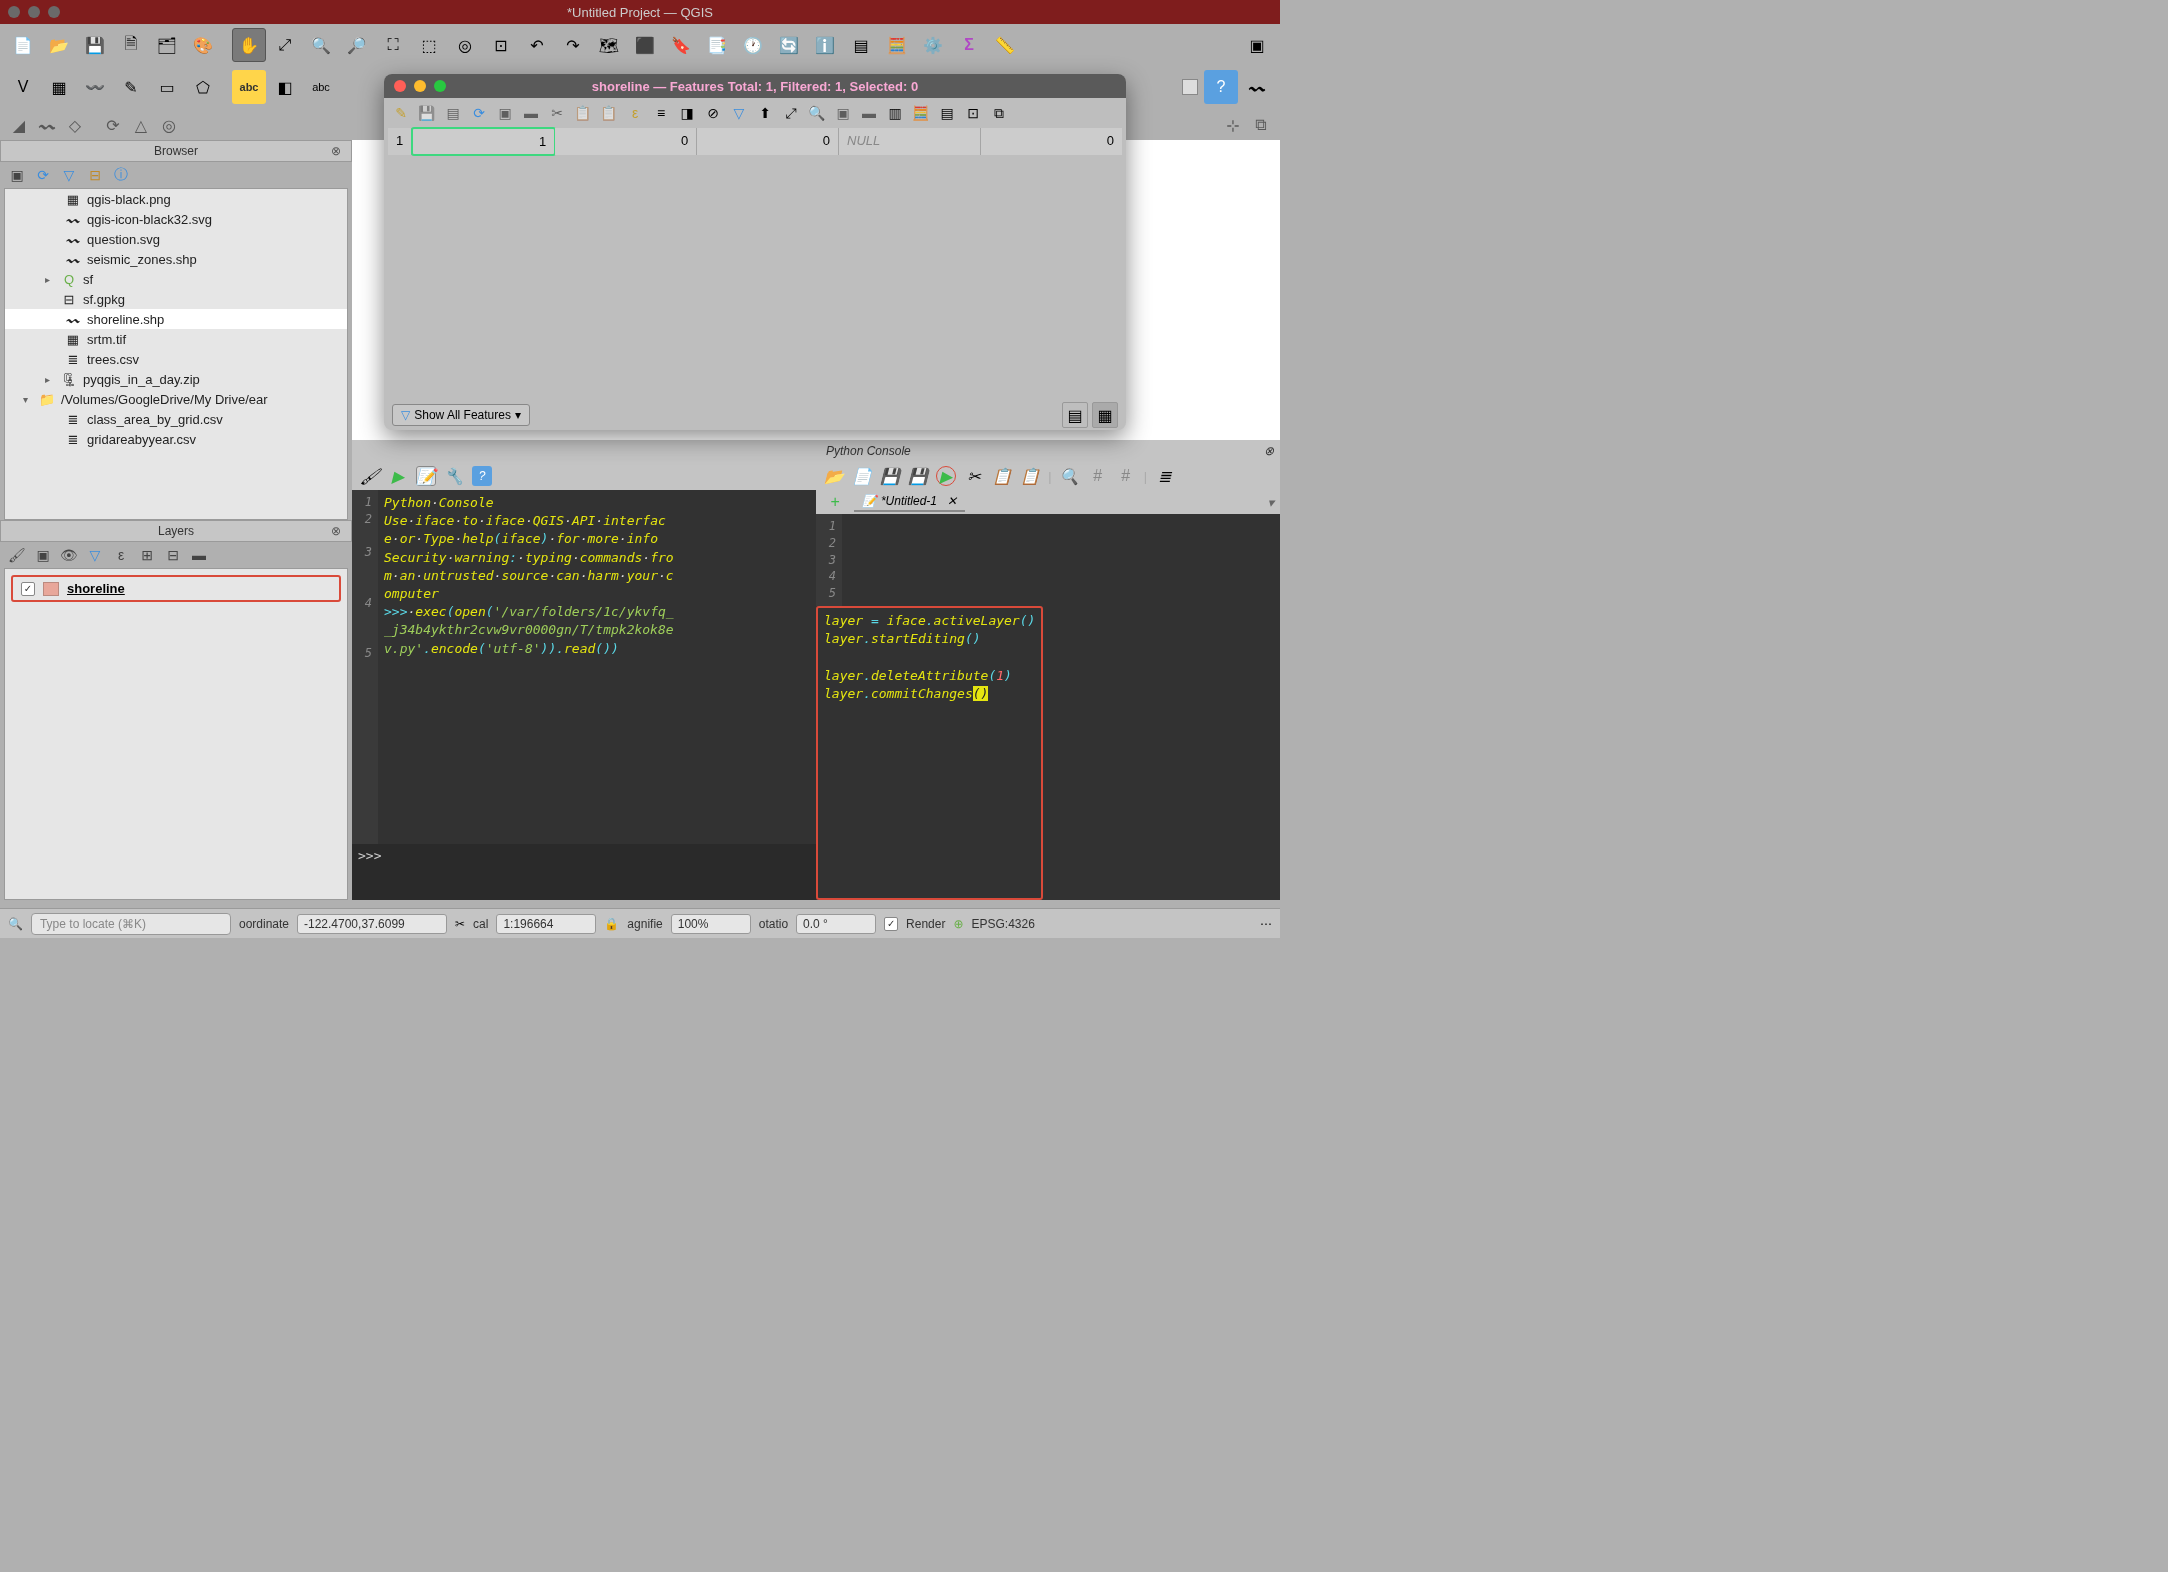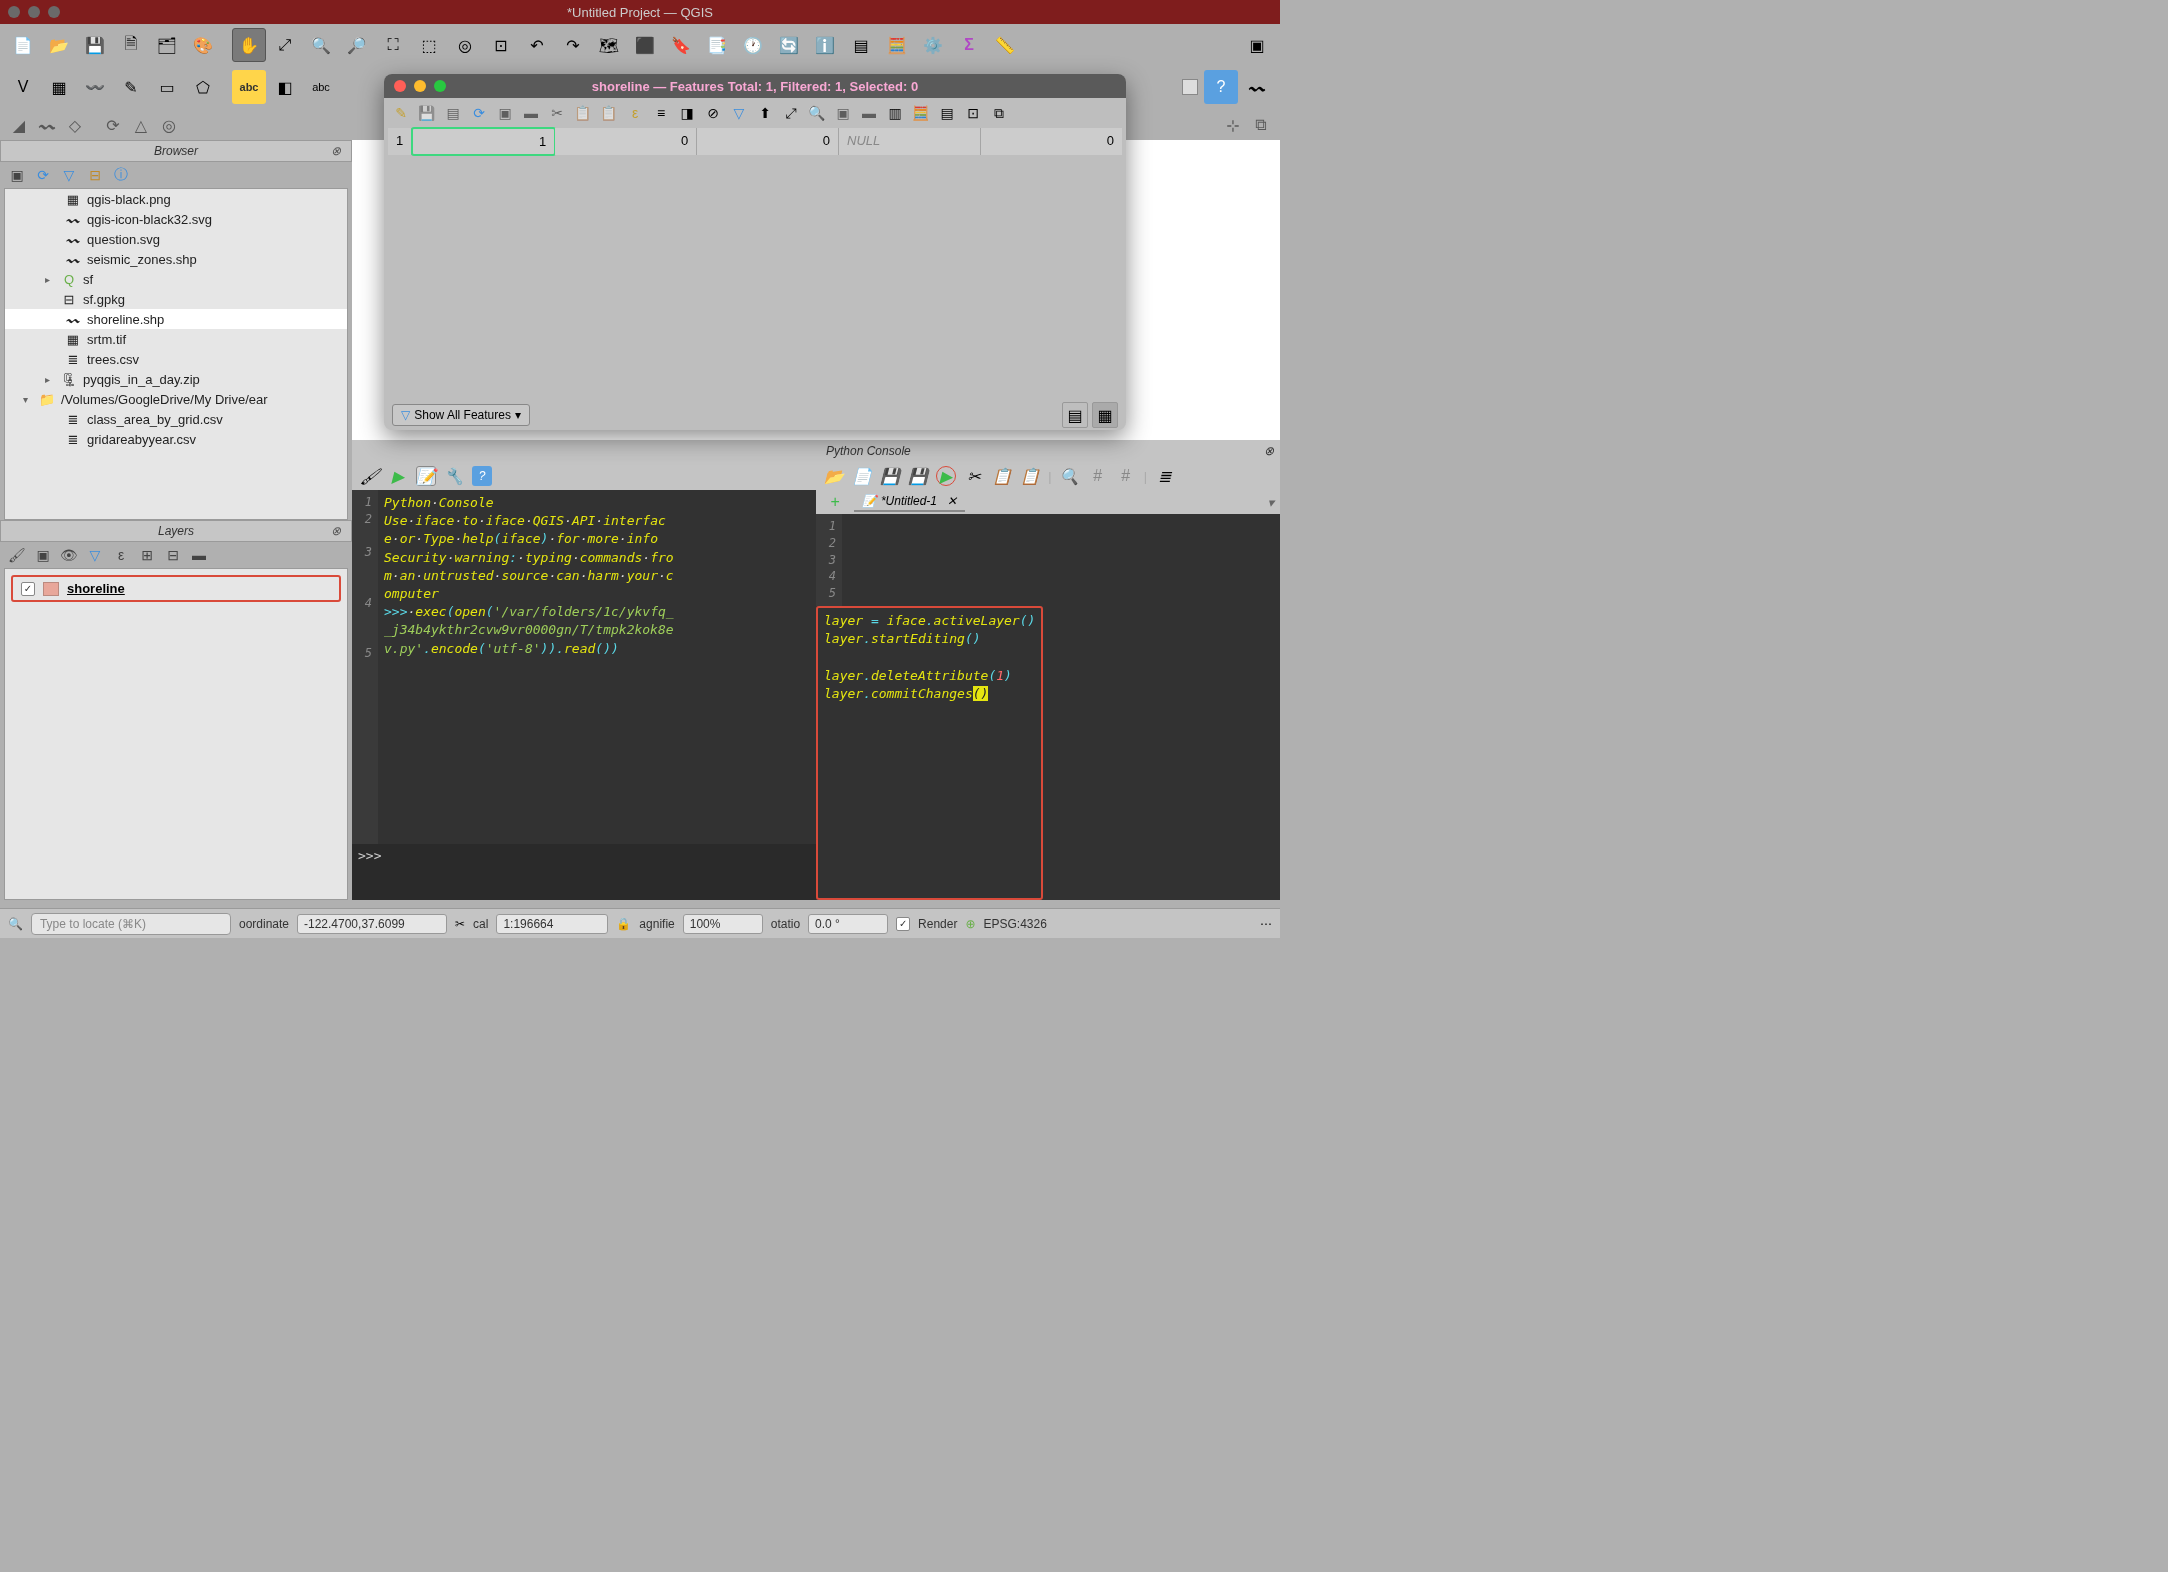--- a/index.html
+++ b/index.html
@@ -67,21 +67,20 @@
   .panel-head {
     height: 22px;
     background: #c6c6c6;
     border: 1px solid #9a9a9a;
     display: flex;
     align-items: center;
     justify-content: center;
     font-size: 12px;
     color: #333;
     position: relative;
-    font-style: italic;
   }
   .panel-head .close-x {
     position: absolute;
     right: 6px;
     top: 3px;
     width: 14px;
     height: 14px;
     color: #555;
   }
   .small-toolbar {
@@ -690,21 +689,21 @@
   </div>
 </div>
 
 <div class="statusbar">
   <span style="color:#666">🔍</span>
   <span class="sb-input" style="width:200px">Type to locate (⌘K)</span>
   <span class="sb-label">oordinate</span>
   <span class="sb-val" style="width:150px">-122.4700,37.6099</span>
   <span>✂</span>
   <span class="sb-label">cal</span>
-  <span class="sb-val" style="width:112px">1:196664</span>
+  <span class="sb-val" style="width:100px">1:196664</span>
   <span>🔒</span>
   <span class="sb-label">agnifie</span>
   <span class="sb-val" style="width:80px">100%</span>
   <span class="sb-label">otatio</span>
   <span class="sb-val" style="width:80px">0.0 °</span>
   <span class="checkbox">✓</span>
   <span class="sb-label">Render</span>
   <span style="color:#6ab04a">⊕</span>
   <span class="sb-label">EPSG:4326</span>
   <span style="margin-left:auto">⋯</span>

